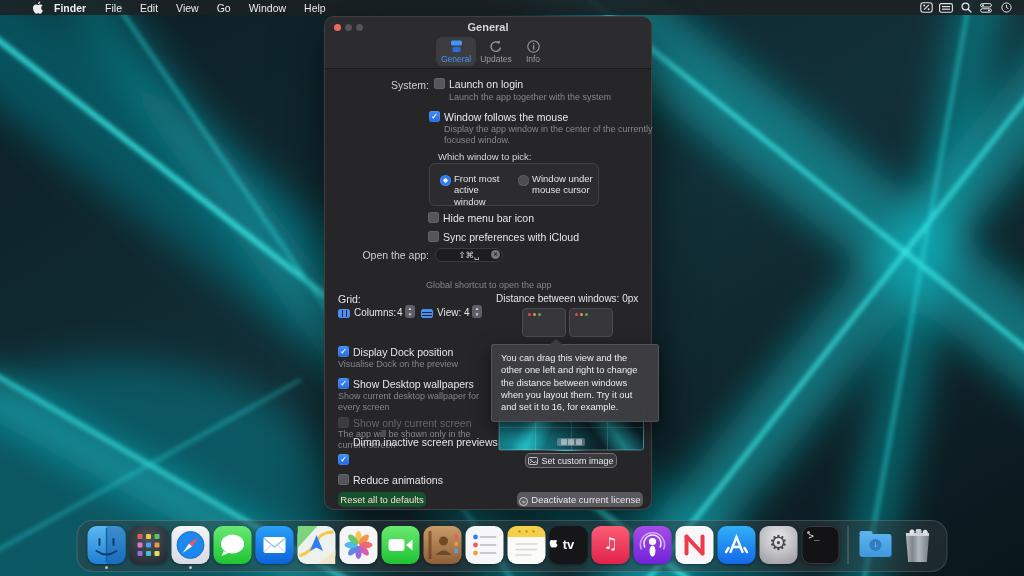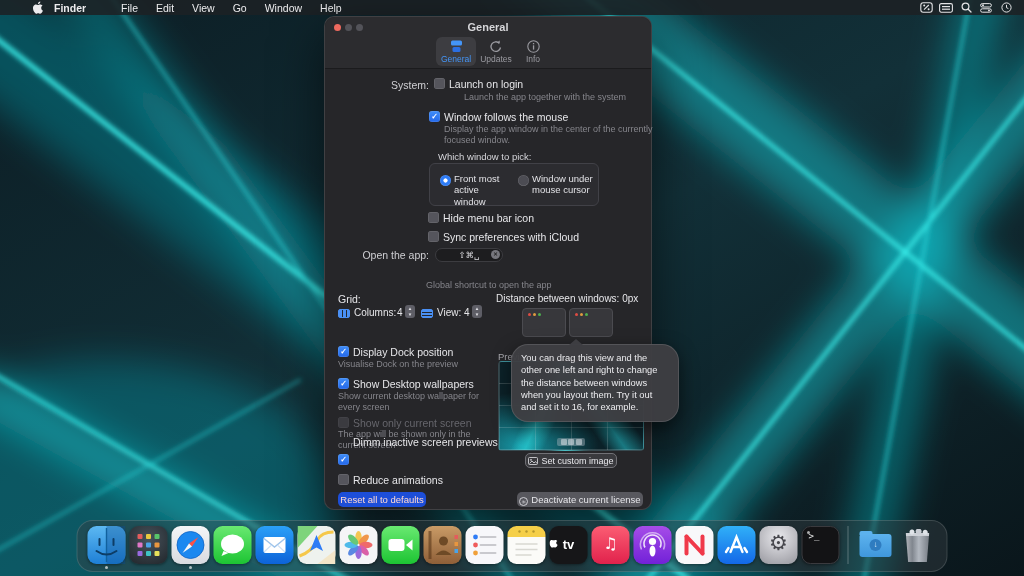--- a/index.html
+++ b/index.html
@@ -6,21 +6,21 @@
   html,body { width:1024px; height:576px; overflow:hidden; background:#0a161b;
     font-family:"Liberation Sans", sans-serif; -webkit-font-smoothing:antialiased; }
 
   
   #wallpaper { position:absolute; left:0; top:0; width:1024px; height:576px; }
 
   
   #menubar { position:absolute; left:0; top:0; width:1024px; height:15px;
     background:rgba(28,33,36,.88); display:flex; align-items:center; color:#ececee; font-size:10.5px; }
   #menubar .mitem { margin:0 9px; white-space:nowrap; }
-  #menubar .mitem.bold { font-weight:bold; margin:0 26px 0 6px; }
+  #menubar .mitem.bold { font-weight:bold; margin:0 10px 0 6px; }
   #menubar .spacer { flex:1; }
   .mb-icon { width:20px; height:15px; display:flex; align-items:center; justify-content:center; }
 
   
   #window { position:absolute; left:324px; top:16px; width:328px; height:494px;
     background:#262629; border-radius:10px; border:1px solid rgba(255,255,255,.12);
     box-shadow:0 18px 50px rgba(0,0,0,.55); }
   #titlebar { position:absolute; left:0; top:0; width:100%; height:52px;
     background:#2c2c2f; border-radius:10px 10px 0 0; border-bottom:1px solid #1b1b1d; }
   .light { position:absolute; top:7px; width:7px; height:7px; border-radius:50%; }
@@ -83,33 +83,33 @@
       #0c2229; }
   #preview-grid { position:absolute; left:0; top:0; width:100%; height:100%;
     background-image:linear-gradient(90deg, rgba(255,255,255,.16) 1px, transparent 1px),
                      linear-gradient(0deg, rgba(255,255,255,.16) 1px, transparent 1px);
     background-size:25% 25%; }
   #preview-dock { position:absolute; left:50%; bottom:4px; transform:translateX(-50%);
     width:28px; height:8px; background:rgba(185,195,205,.4); border-radius:2px;
     display:flex; gap:1.5px; align-items:center; justify-content:center; }
   #preview-dock span { width:6px; height:5.5px; background:rgba(230,235,240,.55); border-radius:1px; }
 
-  #tooltip { position:absolute; left:186px; top:327px; width:168px; z-index:20;
-    background:rgba(62,62,66,.97); border:1px solid rgba(255,255,255,.12); border-radius:17px;
+  #tooltip { position:absolute; left:166px; top:327px; width:168px; z-index:20;
+    background:rgba(62,62,66,.97); border:1px solid rgba(255,255,255,.12); border-radius:3px;
     padding:7px 9px; font-size:9.3px; line-height:1.33; color:#ececef;
     box-shadow:0 6px 18px rgba(0,0,0,.55); }
   #tooltip::before { content:""; position:absolute; top:-6px; left:57px;
     border-left:7px solid transparent; border-right:7px solid transparent;
     border-bottom:6px solid rgba(62,62,66,.97); }
 
   .btn { position:absolute; font-size:9.5px; border-radius:5px; text-align:center; }
   #btn-setimg { left:200px; top:436px; width:92px; height:15px; line-height:14px;
     background:#3a3a3e; border:1px solid #717176; color:#e8e8ec; font-size:9px; }
   #btn-reset { left:13px; top:475px; width:88px; height:15px; line-height:15px;
-    background:#1d4ed8; color:#ffd9d2; }
+    background:#14532d; color:#ffd9d2; }
   #btn-deactivate { left:192px; top:475px; width:126px; height:15px; line-height:15px;
     background:#58585e; color:#e6e6ea; }
   .lic-ic { display:inline-block; width:9px; height:9px; border:1px solid #cfcfd4;
     border-radius:50%; font-size:5.5px; line-height:8px; color:#cfcfd4; vertical-align:-1px; margin-right:3px; }
   .img-ic { display:inline-block; vertical-align:-1px; margin-right:3px; }
 
   
   #dock { position:absolute; left:50%; bottom:4px; transform:translateX(-50%);
     display:flex; align-items:center; gap:4px; padding:5px 10px 7px;
     background:rgba(54,62,66,.45); border:1px solid rgba(255,255,255,.14); border-radius:16px; }
@@ -278,21 +278,21 @@
         <rect x="5.9" y="5.3" width="1.3" height="4.3" fill="#9a9aa0"></rect>
         <rect x="5.9" y="3" width="1.3" height="1.3" fill="#9a9aa0"></rect>
       </svg>
       <span>Info</span>
     </div>
   </div>
 
   <span class="rlbl" style="top:62px">System:</span>
   <span class="cb" style="left:109px;top:61px"></span>
   <span class="lbl" style="left:124px;top:61px">Launch on login</span>
-  <span class="desc" style="left:139px;top:75px;width:200px">Launch the app together with the system</span>
+  <span class="desc" style="left:124px;top:75px;width:200px">Launch the app together with the system</span>
 
   <span class="cb on" style="left:104px;top:94px"></span>
   <span class="lbl" style="left:119px;top:94px">Window follows the mouse</span>
   <span class="desc" style="left:119px;top:107px;width:225px">Display the app window in the center of the currently focused window.</span>
 
   <span class="lbl" style="left:113px;top:134px;font-size:9.5px;color:#d6d6da">Which window to pick:</span>
   <div id="whichbox">
     <span class="radio on" style="left:10px;top:11px"></span>
     <span class="radlbl" style="left:24px;top:9px;width:58px">Front most active window</span>
     <span class="radio" style="left:88px;top:11px"></span>

